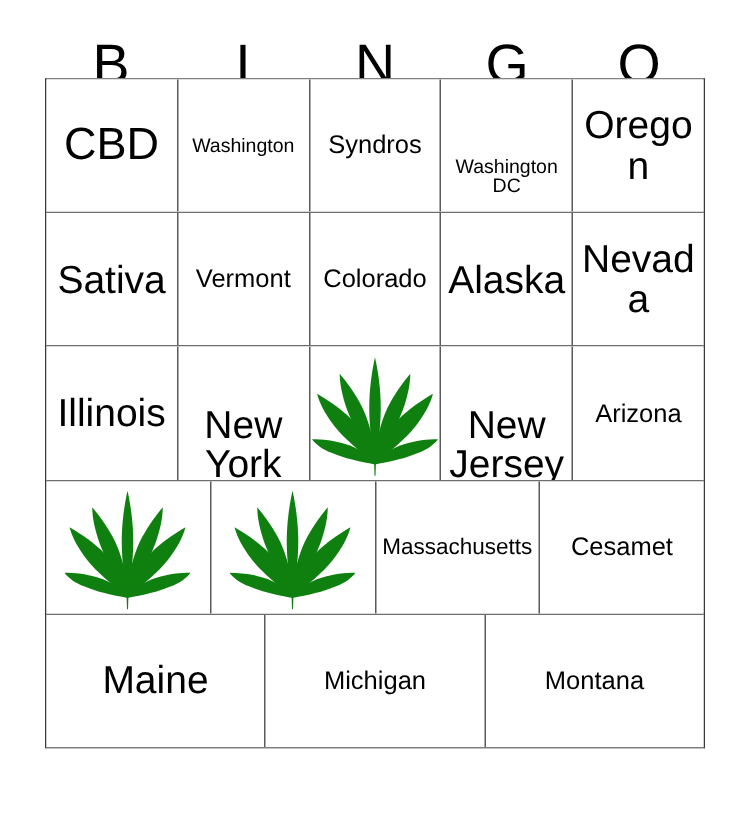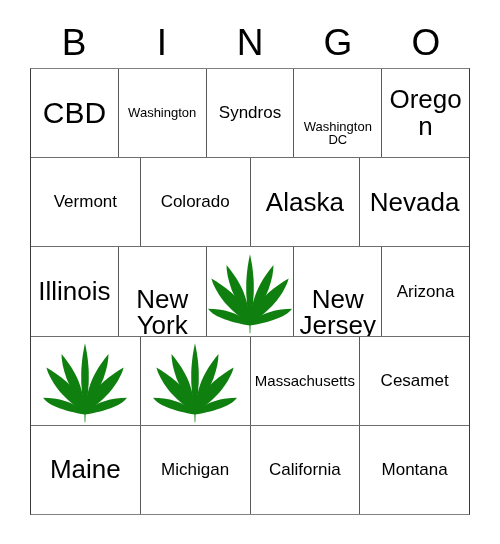--- a/index.html
+++ b/index.html
@@ -42,21 +42,21 @@
     font-weight: 400;
     letter-spacing: 0;
     color: #000000;
     user-select: none;
   }
 
   
   #grid {
     position: absolute;
     left: 30px;
-    top: 68px;
+    top: 52px;
     width: 440px;
     height: 447px;
     border-top: 1.5px solid #808080;
     border-left: 1.5px solid #3a3a3a;
     border-right: 1.5px solid #3a3a3a;
     border-bottom: 1.5px solid #808080;
     box-sizing: border-box;
     display: flex;
     flex-direction: column;
     background: #ffffff;
@@ -142,20 +142,23 @@
           <span class="cell-text size-sm">Syndros</span>
         </div>
         <div class="cell">
           <span class="cell-text size-xs two-line">Washington DC</span>
         </div>
         <div class="cell">
           <span class="cell-text size-md">Oregon</span>
         </div>
       </div>
       <div class="grid-row">
+        <div class="cell">
+          <span class="cell-text size-md">Sativa</span>
+        </div>
         <div class="cell">
           <span class="cell-text size-sm">Vermont</span>
         </div>
         <div class="cell">
           <span class="cell-text size-sm">Colorado</span>
         </div>
         <div class="cell">
           <span class="cell-text size-md">Alaska</span>
         </div>
         <div class="cell">
@@ -233,21 +236,18 @@
         </div>
       </div>
       <div class="grid-row">
         <div class="cell">
           <span class="cell-text size-md">Maine</span>
         </div>
         <div class="cell">
           <span class="cell-text size-sm">Michigan</span>
         </div>
         <div class="cell">
-          <span class="cell-text size-sm">California</span>
-        </div>
-        <div class="cell">
           <span class="cell-text size-sm">Montana</span>
         </div>
       </div>
     </div>
 
 </div>
 
 </body></html>

